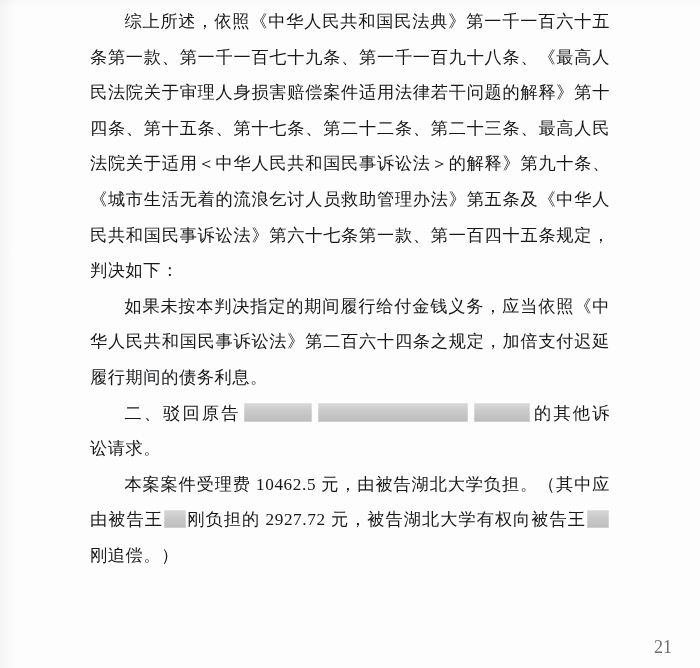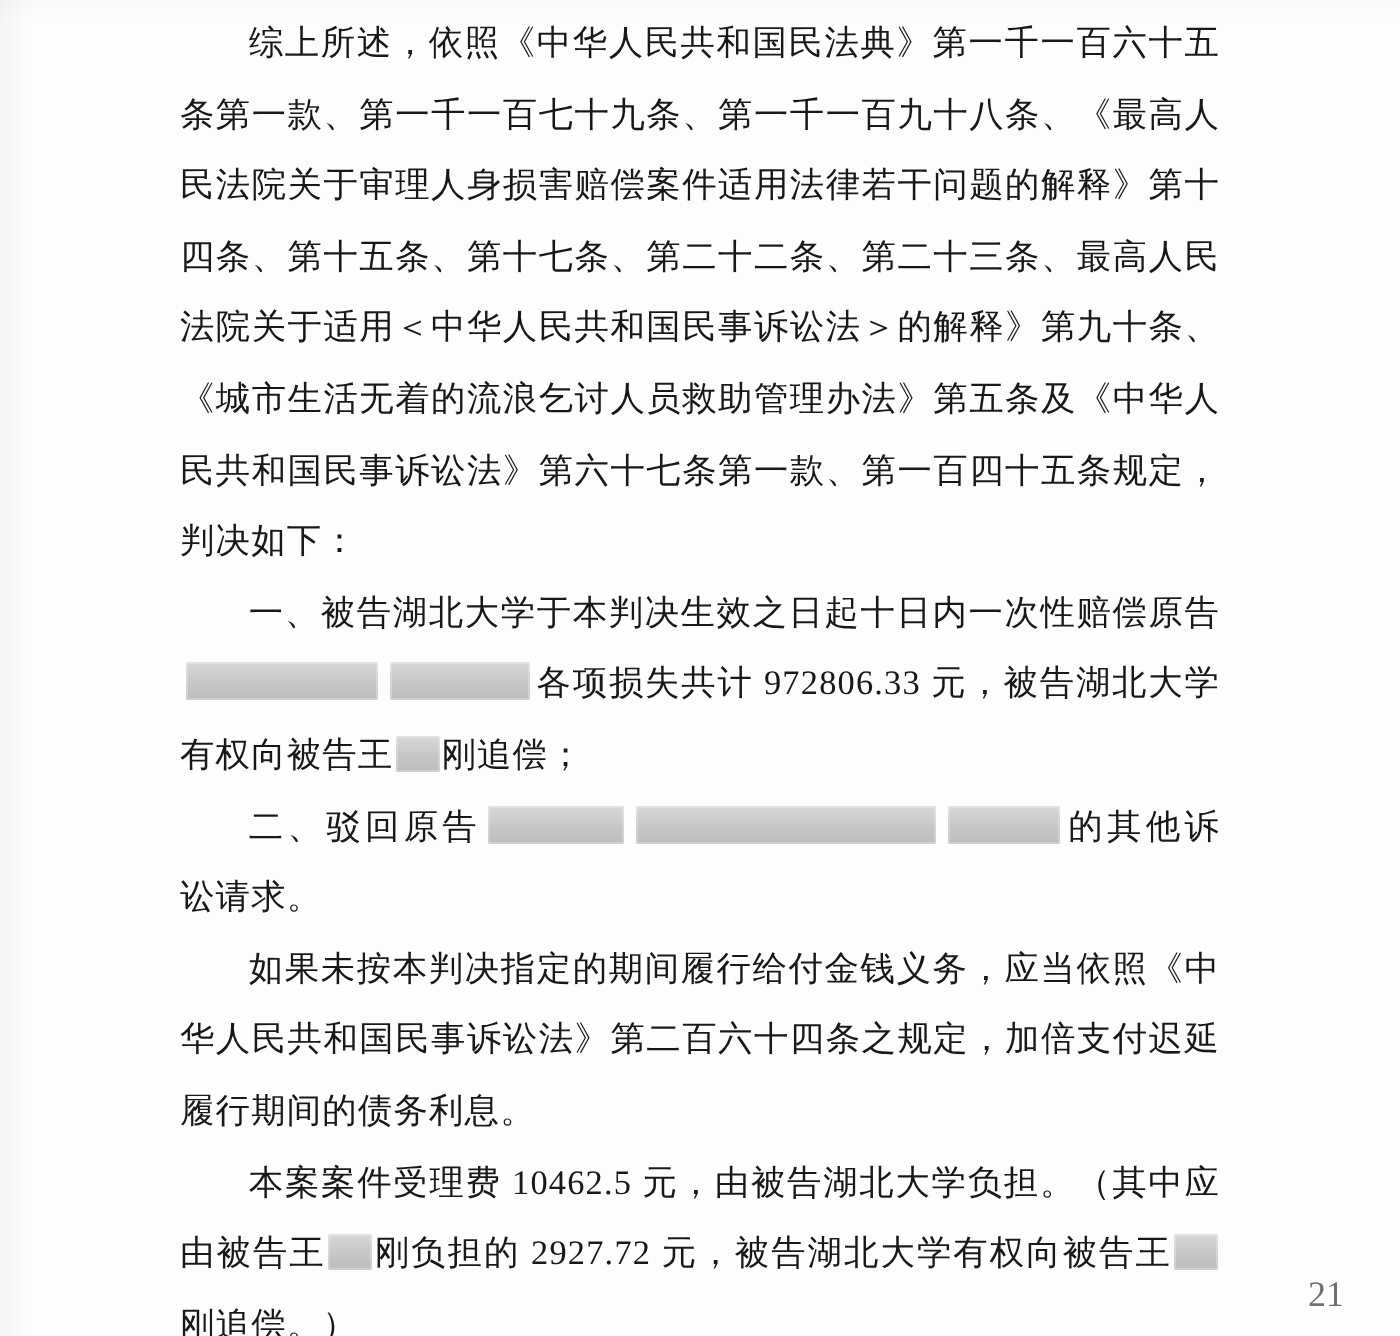--- a/index.html
+++ b/index.html
@@ -79,30 +79,27 @@
 <body>
 
 <div class="page">
 
   <div class="body-text">
 
     <p class="para indent">
       <span>综上所述，依照《中华人民共和国民法典》第一千一百六十五条第一款、第一千一百七十九条、第一千一百九十八条、《最高人民法院关于审理人身损害赔偿案件适用法律若干问题的解释》第十四条、第十五条、第十七条、第二十二条、第二十三条、最高人民法院关于适用＜中华人民共和国民事诉讼法＞的解释》第九十条、《城市生活无着的流浪乞讨人员救助管理办法》第五条及《中华人民共和国民事诉讼法》第六十七条第一款、第一百四十五条规定，判决如下：</span>
     </p>
 
+
     <p class="para indent">
-      <span>一、被告湖北大学于本判决生效之日起十日内一次性赔偿原告</span><span class="redact redact-inline-1"></span><span class="redact redact-inline-2"></span><span>各项损失共计 972806.33 元，被告湖北大学有权向被告王</span><span class="redact redact-name"></span><span>刚追偿；</span>
+      <span>如果未按本判决指定的期间履行给付金钱义务，应当依照《中华人民共和国民事诉讼法》第二百六十四条之规定，加倍支付迟延履行期间的债务利息。</span>
     </p>
 
     <p class="para indent">
       <span>二、驳回原告</span><span class="redact redact-wide-1"></span><span class="redact redact-wide-2"></span><span class="redact redact-wide-3"></span><span>的其他诉讼请求。</span>
-    </p>
-
-    <p class="para indent">
-      <span>如果未按本判决指定的期间履行给付金钱义务，应当依照《中华人民共和国民事诉讼法》第二百六十四条之规定，加倍支付迟延履行期间的债务利息。</span>
     </p>
 
     <p class="para indent">
       <span>本案案件受理费 10462.5 元，由被告湖北大学负担。（其中应由被告王</span><span class="redact redact-name"></span><span>刚负担的 2927.72 元，被告湖北大学有权向被告王</span><span class="redact redact-name"></span><span>刚追偿。）</span>
     </p>
 
   </div>
 
   <div class="page-number">21</div>
 

